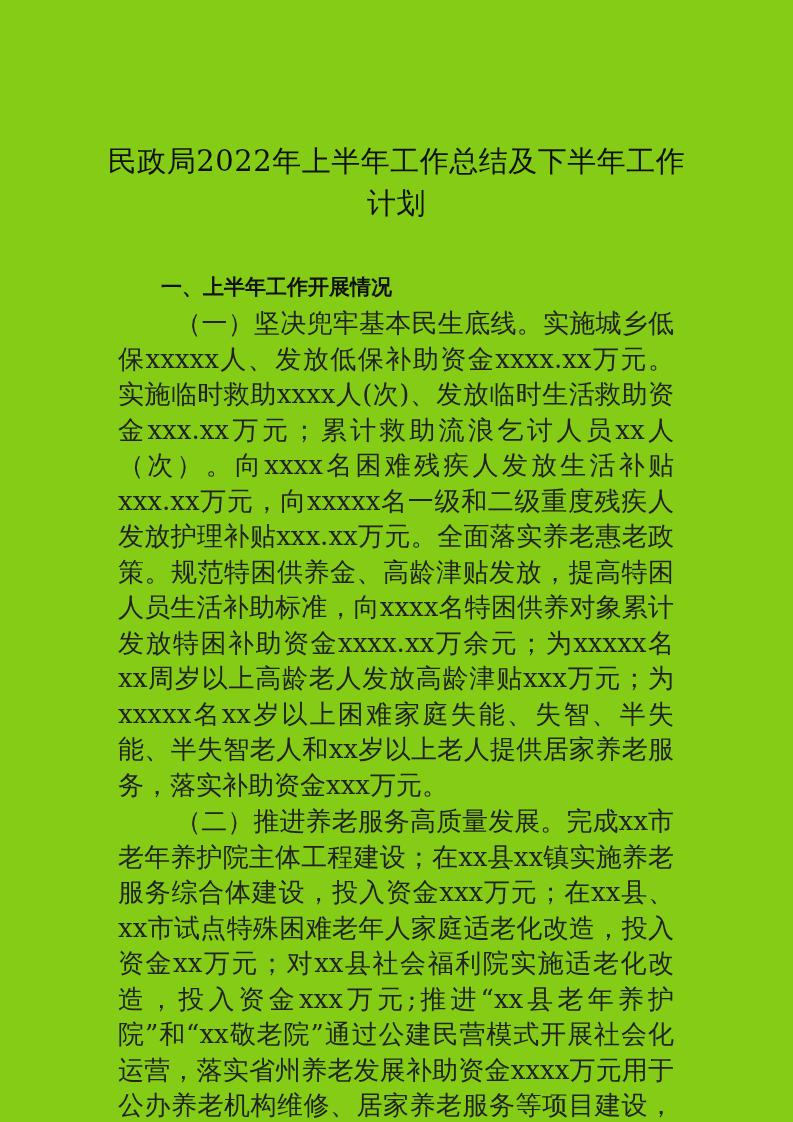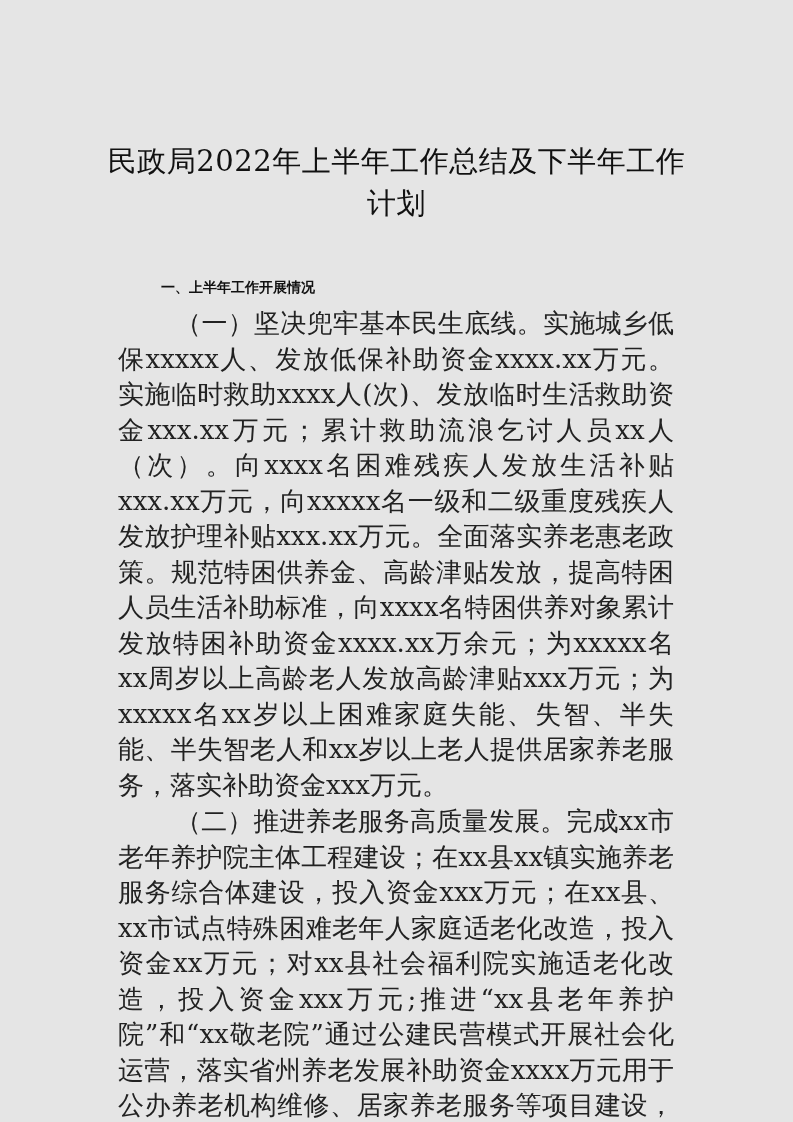--- a/index.html
+++ b/index.html
@@ -1,26 +1,26 @@
 <!DOCTYPE html>
 <html><head>
 <meta charset="utf-8">
 <style>
   html, body { margin:0; padding:0; background:#ffffff; }
   body { width:793px; height:1122px; overflow:hidden; position:relative; }
-  .page { position:absolute; left:0; top:0; width:793px; height:1122px; background:#e5e5e5; }
+  .page { position:absolute; left:0; top:0; width:793px; height:1122px; background:#84cc16; }
   .title {
     position:absolute; left:100px; width:593px; top:140px;
     text-align:center; font-family:"DejaVu Serif","Liberation Serif",serif;
     font-size:29px; line-height:42px; color:#111; letter-spacing:0.5px;
   }
   .heading {
     position:absolute; left:161px; top:272px;
     font-family:"DejaVu Sans","Liberation Sans",sans-serif; font-weight:bold;
-    font-size:14px; line-height:30px; color:#111;text-align:center;
+    font-size:21px; line-height:30px; color:#111;text-align:center;
   }
   .body {
     position:absolute; left:118px; width:556px; top:306px;
     font-family:"DejaVu Serif","Liberation Serif",serif;
     font-size:26px; line-height:35.5px; color:#222;
     text-align:justify; text-justify:inter-character;
   }
   .body p { margin:0; text-indent:2.2em; }
   .body p + p { margin-top:1px; }
 </style>

